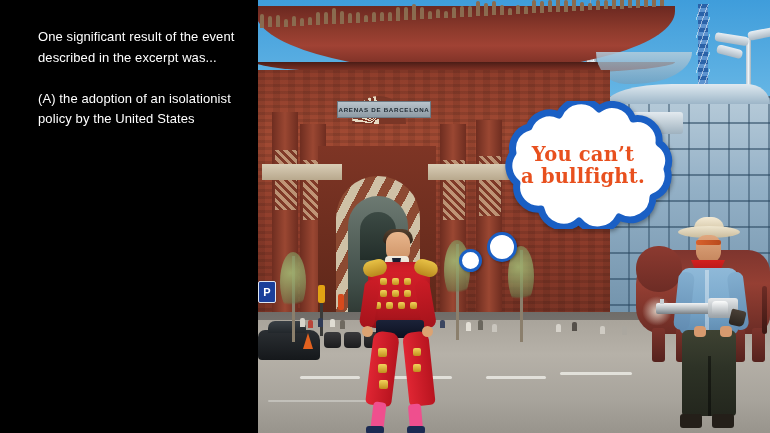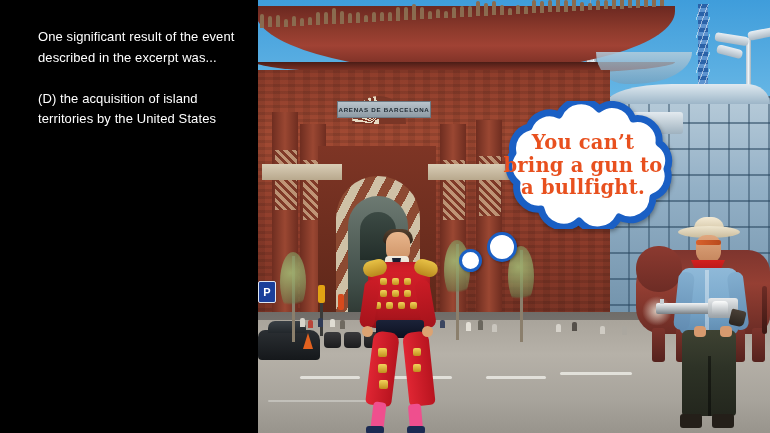--- a/index.html
+++ b/index.html
@@ -478,25 +478,24 @@
 
   <div id="thought-bubble">
     <svg viewBox="0 0 188 128">
       <path d="M40 26 a22 22 0 0 1 30 -12 a24 24 0 0 1 40 -6 a22 22 0 0 1 34 10
                a22 22 0 0 1 26 24 a21 21 0 0 1 8 26 a22 22 0 0 1 -14 28
                a23 23 0 0 1 -34 20 a24 24 0 0 1 -40 4 a23 23 0 0 1 -38 -12
                a22 22 0 0 1 -24 -26 a22 22 0 0 1 -4 -30 a22 22 0 0 1 16 -26 Z" fill="#ffffff" stroke="#1a5fc4" stroke-width="7" stroke-linejoin="round"></path>
     </svg>
     <div id="bubble-text">
       <span>You can’t</span>
-      <span>bring a gun to</span>
       <span>a bullfight.</span>
     </div>
   </div>
 
   <div id="question-panel">
     <div class="qtext">
       <p class="qblock">One significant result of the event described in the excerpt was...</p>
-      <p class="qblock">(D) the acquisition of island territories by the United States</p>
+      <p class="qblock">(A) the adoption of an isolationist policy by the United States</p>
     </div>
   </div>
 
 </div>
 
 </body></html>

